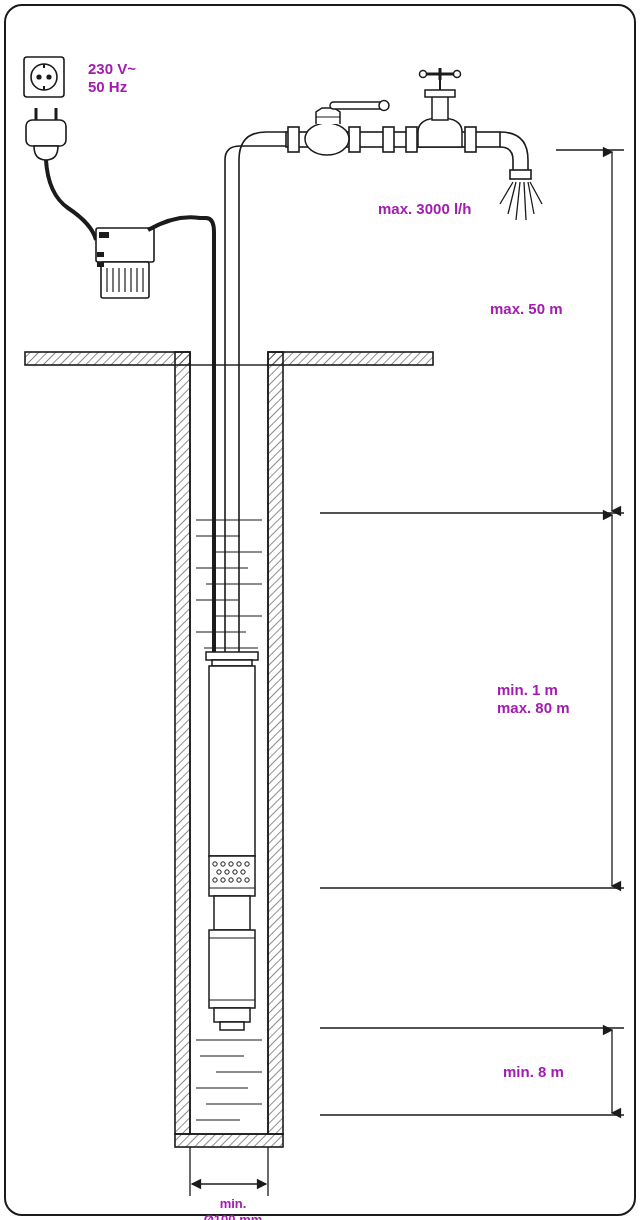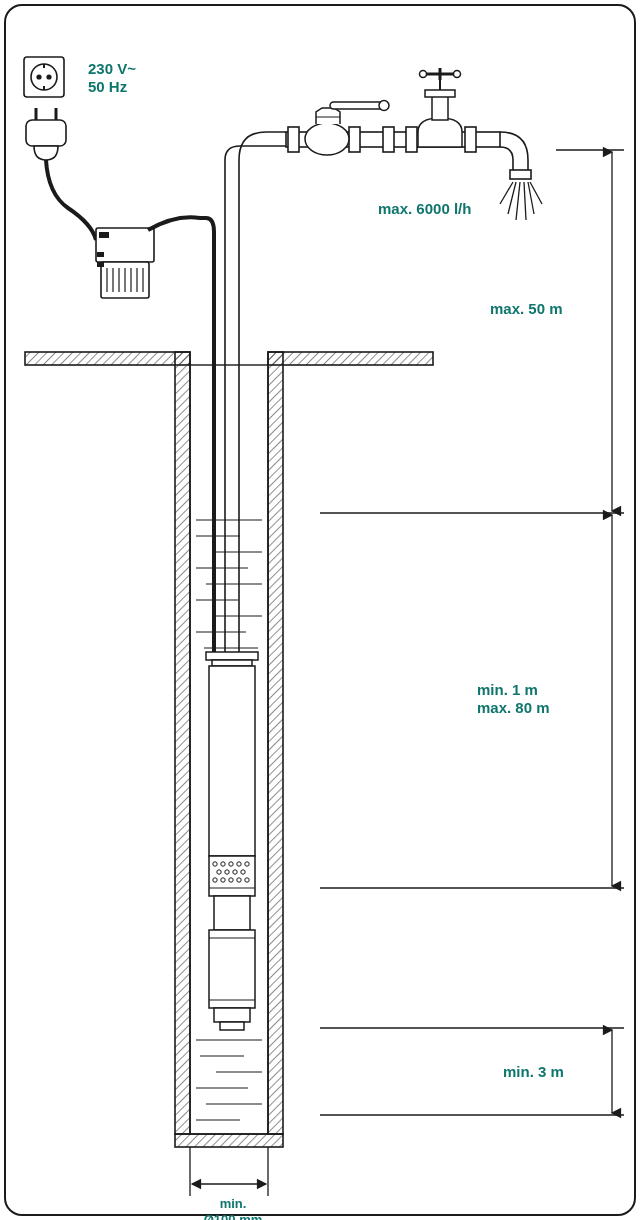--- a/index.html
+++ b/index.html
@@ -30,41 +30,41 @@
   svg.layer {
     position: absolute;
     left: 0;
     top: 0;
     width: 640px;
     height: 1220px;
   }
   .lbl {
     position: absolute;
     font-weight: bold;
-    color: #0f766e;
+    color: #a21caf;
     line-height: 1.22;
     white-space: pre;
   }
   .lbl-volt {
     left: 88px;
     top: 60px;
     font-size: 15px;
   }
   .lbl-flow {
     left: 378px;
     top: 200px;
     font-size: 15px;
   }
   .lbl-h50 {
     left: 490px;
     top: 300px;
     font-size: 15px;
   }
   .lbl-mid {
-    left: 477px;
+    left: 497px;
     top: 681px;
     font-size: 15px;
     text-align: left;
   }
   .lbl-h5 {
     left: 503px;
     top: 1063px;
     font-size: 15px;
   }
   .lbl-dia {
@@ -283,21 +283,21 @@
       <line x1="612" y1="1030" x2="612" y2="1113" marker-start="url(#arrUp)" marker-end="url(#arrDown)"></line>
 
       <line x1="190" y1="1147" x2="190" y2="1196"></line>
       <line x1="268" y1="1147" x2="268" y2="1196"></line>
       <line x1="192" y1="1184" x2="266" y2="1184" marker-start="url(#arrLeft)" marker-end="url(#arrRight)"></line>
     </g>
   </svg>
 
   <div class="lbl lbl-volt">230 V~
 50 Hz</div>
-  <div class="lbl lbl-flow">max. 6000 l/h</div>
+  <div class="lbl lbl-flow">max. 3000 l/h</div>
   <div class="lbl lbl-h50">max. 50 m</div>
   <div class="lbl lbl-mid">min. 1 m
 max. 80 m</div>
-  <div class="lbl lbl-h5">min. 3 m</div>
+  <div class="lbl lbl-h5">min. 8 m</div>
   <div class="lbl lbl-dia">min.
 Ø100 mm</div>
 
 </div>
 
 </body></html>

